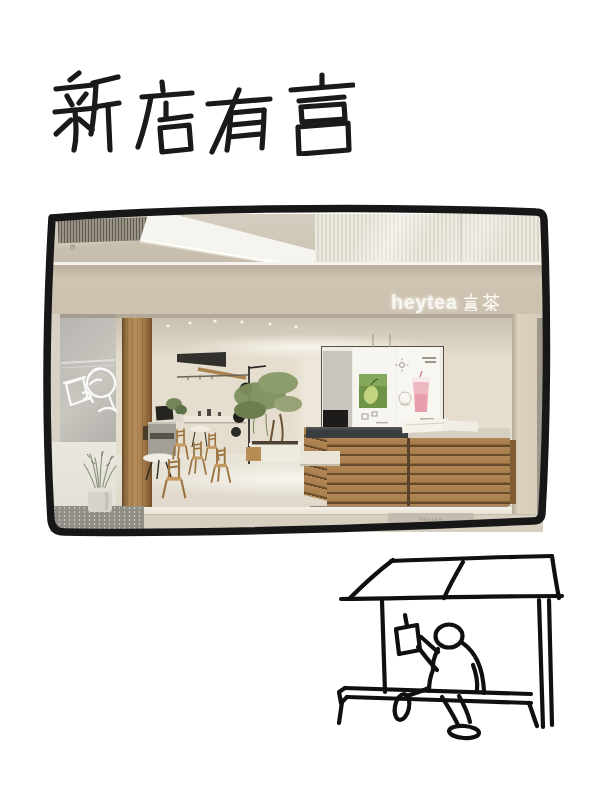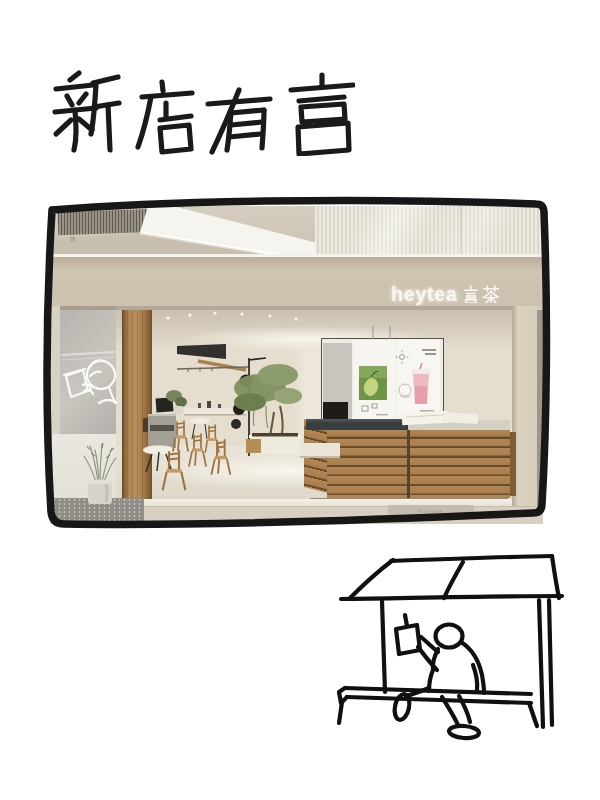--- a/index.html
+++ b/index.html
@@ -11,21 +11,21 @@
        font-family:"Liberation Sans", sans-serif;}
   .sr-only{position:absolute;width:1px;height:1px;overflow:hidden;clip:rect(0 0 0 0);white-space:nowrap;}
   .abs{position:absolute;}
 
   
   .title-block{position:absolute;left:45px;top:70px;width:310px;height:86px;}
   .title-svg{width:310px;height:86px;display:block;}
   .cal path{fill:none;stroke:var(--ink);stroke-width:5.2;stroke-linecap:round;stroke-linejoin:round;}
 
   
-  .photo{position:absolute;left:36px;top:188px;width:528px;height:348px;}
+  .photo{position:absolute;left:36px;top:196px;width:528px;height:348px;}
   .photo-inner{position:absolute;left:14px;top:18px;width:493px;height:318px;overflow:hidden;background:#ddd5c7;}
   .frame-svg{position:absolute;left:0;top:0;width:528px;height:348px;pointer-events:none;}
   .frame-svg path{fill:none;stroke:#171717;stroke-width:7.5;stroke-linejoin:round;stroke-linecap:round;}
 
   
   .ceil-left{left:0;top:0;width:272px;height:58px;background:linear-gradient(180deg,#d5cec0,#c8bfae);}
   .grille{left:8px;top:4px;width:126px;height:23px;transform:rotate(-2deg);
           background:repeating-linear-gradient(90deg,#4b463e 0 1px,#8f897c 1px 3px);opacity:.85;}
   .sensor{left:20px;top:31px;width:5px;height:5px;border-radius:50%;background:#aaa294;box-shadow:inset 0 0 1px #55504a;}
   .fin{left:0;top:0;width:300px;height:60px;}

